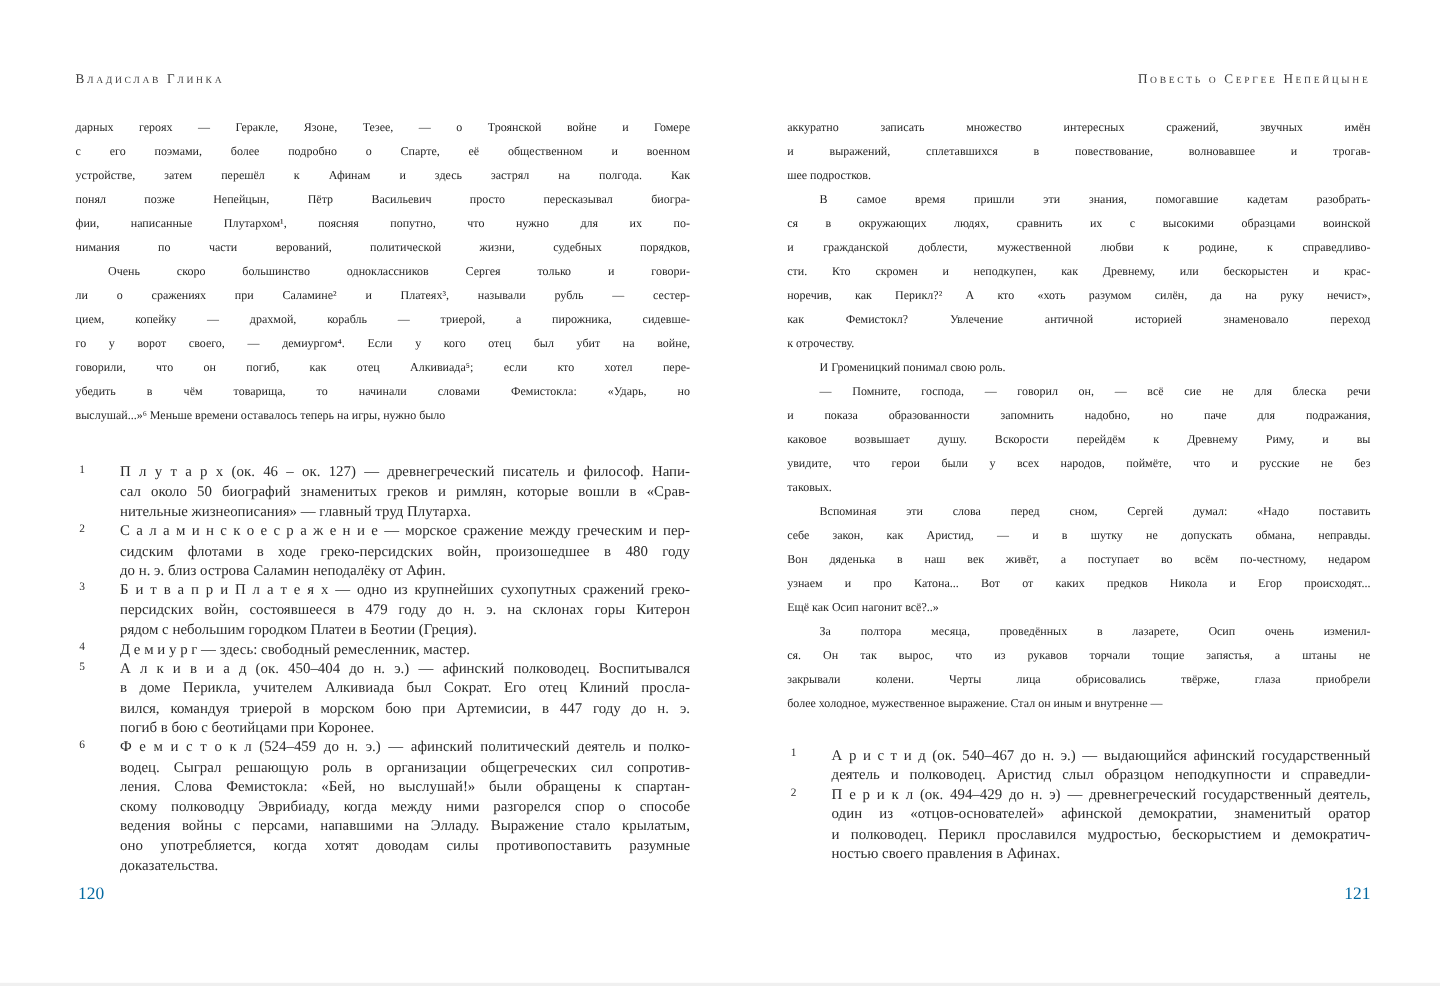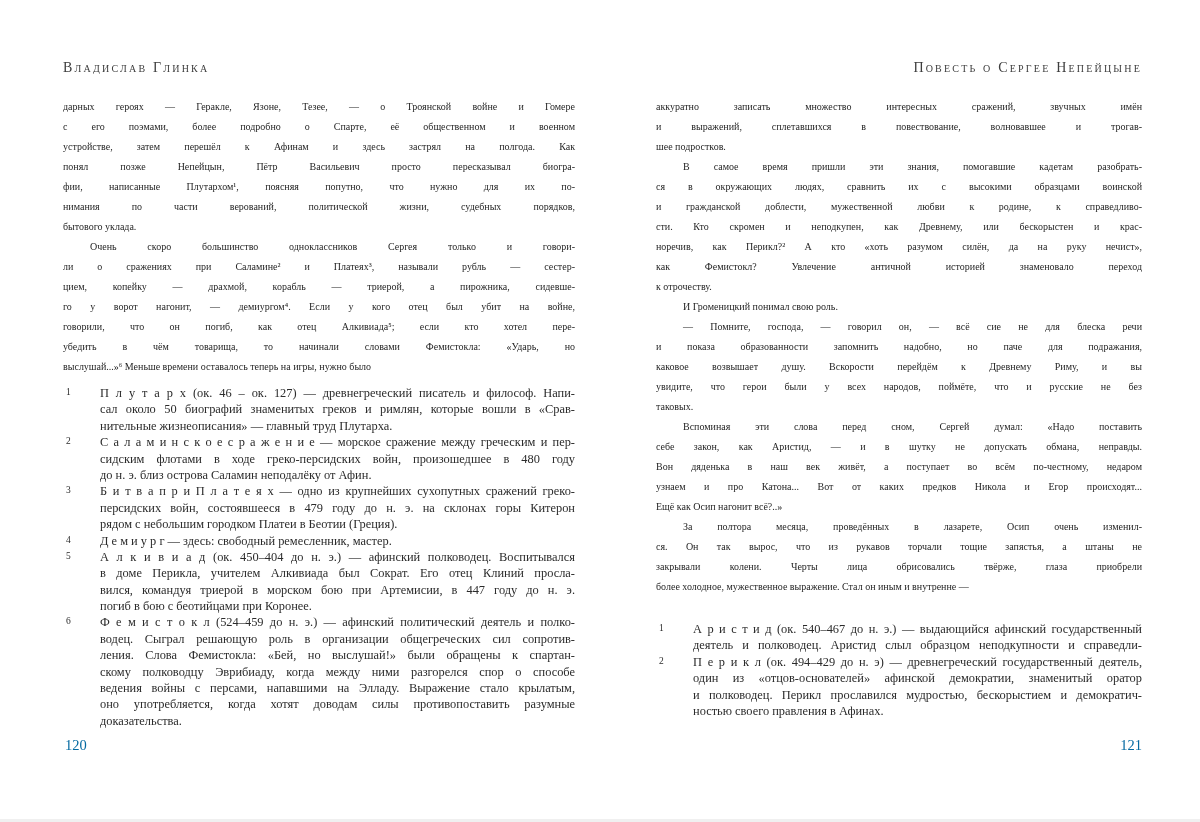--- a/index.html
+++ b/index.html
@@ -6,21 +6,21 @@
   html,body{margin:0;padding:0;background:#ffffff;}
   #screen{
     position:relative;width:1200px;height:822px;background:#ffffff;overflow:hidden;
     font-family:"Liberation Serif","DejaVu Serif",serif;color:#262626;
   }
   .page{position:absolute;top:0;}
   #left-page{left:63px;width:512px;}
   #right-page{left:656px;width:486px;}
   .running-header{
     position:absolute;top:60px;left:0;right:0;
-    font-variant:small-caps;font-size:14px;letter-spacing:2.2px;color:#3d3d3d;
+    font-variant:small-caps;font-size:11px;letter-spacing:2.2px;color:#3d3d3d;
     white-space:nowrap;
   }
   #right-page .running-header{text-align:right;}
   .body-text{position:absolute;top:97px;left:0;right:0;}
   .body-text .line{
     font-size:10px;line-height:20px;height:20px;
     white-space:nowrap;text-align:justify;text-align-last:justify;
   }
   .line.last{text-align-last:left;}
   .line.indent{text-indent:27px;}
@@ -53,25 +53,24 @@
 
   <div class="page" id="left-page">
     <div class="running-header">Владислав Глинка</div>
     <div class="body-text">
         <div class="line">дарных героях — Геракле, Язоне, Тезее, — о Троянской войне и Гомере</div>
         <div class="line">с его поэмами, более подробно о Спарте, её общественном и военном</div>
         <div class="line">устройстве, затем перешёл к Афинам и здесь застрял на полгода. Как</div>
         <div class="line">понял позже Непейцын, Пётр Васильевич просто пересказывал биогра-</div>
         <div class="line">фии, написанные Плутархом¹, поясняя попутно, что нужно для их по-</div>
         <div class="line">нимания по части верований, политической жизни, судебных порядков,</div>
-        <div class="line last">бытового уклада.</div>
         <div class="line indent">Очень скоро большинство одноклассников Сергея только и говори-</div>
         <div class="line">ли о сражениях при Саламине² и Платеях³, называли рубль — сестер-</div>
         <div class="line">цием, копейку — драхмой, корабль — триерой, а пирожника, сидевше-</div>
-        <div class="line">го у ворот нагонит, — демиургом⁴. Если у кого отец был убит на войне,</div>
+        <div class="line">го у ворот своего, — демиургом⁴. Если у кого отец был убит на войне,</div>
         <div class="line">говорили, что он погиб, как отец Алкивиада⁵; если кто хотел пере-</div>
         <div class="line">убедить в чём товарища, то начинали словами Фемистокла: «Ударь, но</div>
         <div class="line last">выслушай...»⁶ Меньше времени оставалось теперь на игры, нужно было</div>
       </div>
     <div class="footnotes">
         <div class="footnote">
           <span class="fn-num">1</span>
           <div class="fn-text">
             <div class="line">П л у т а р х (ок. 46 – ок. 127) — древнегреческий писатель и философ. Напи-</div>
             <div class="line">сал около 50 биографий знаменитых греков и римлян, которые вошли в «Срав-</div>

